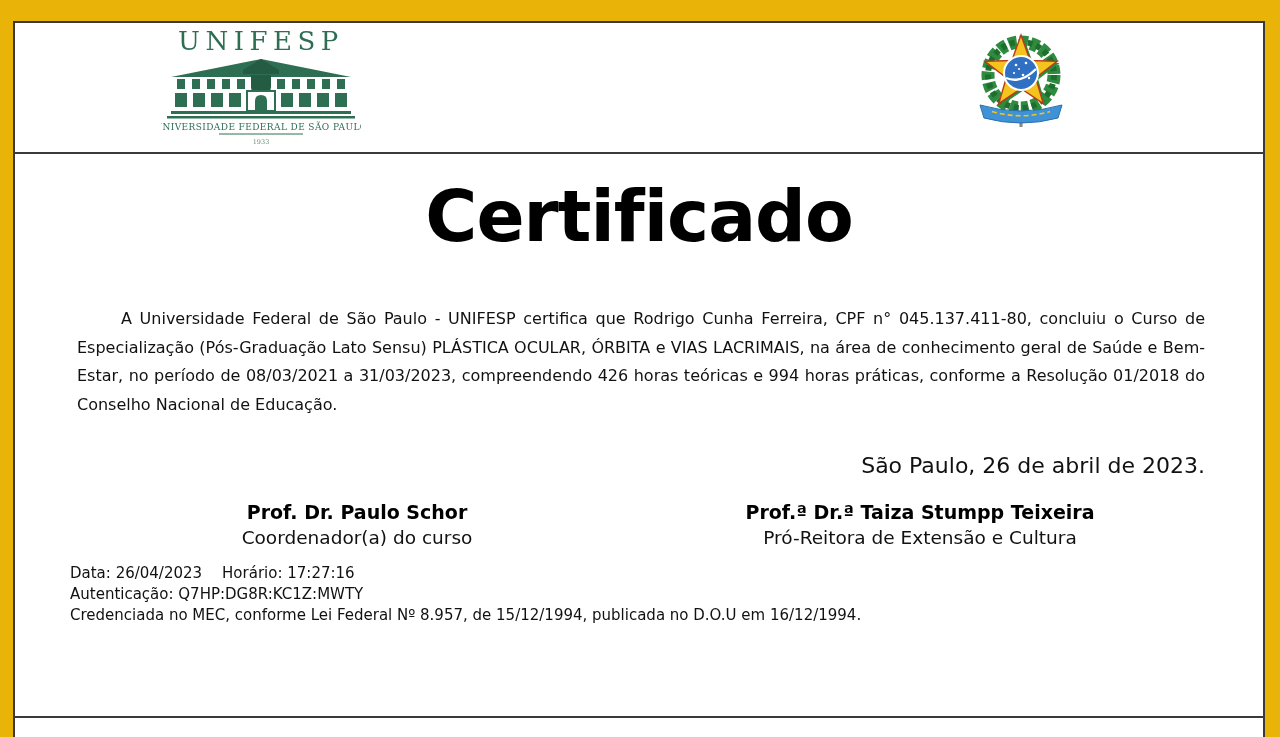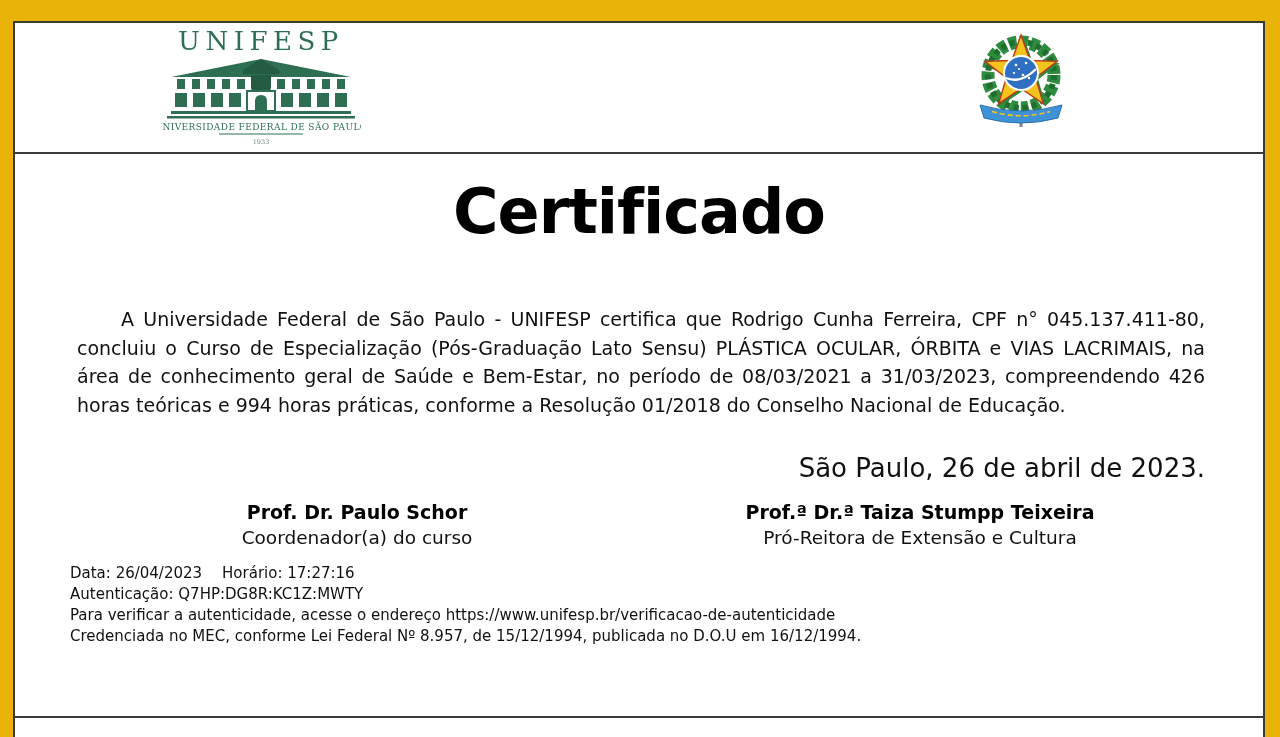--- a/index.html
+++ b/index.html
@@ -27,29 +27,29 @@
   .sheet-header{position:relative;height:129px;border-bottom:2px solid var(--border-color);}
   .logo{position:absolute;left:146px;top:6px;width:200px;height:118px;}
   .header-title{
     position:absolute;left:307px;top:13px;width:700px;text-align:center;
     font-weight:bold;font-size:23px;line-height:32.5px;color:#000;
   }
   .arms{position:absolute;left:950px;top:8px;width:112px;height:110px;}
   
   .cert-title{
     position:absolute;top:152px;left:0;width:100%;margin:0;text-align:center;
-    font-size:62px;font-weight:bold;color:#000;letter-spacing:-1px;
+    font-size:71px;font-weight:bold;color:#000;letter-spacing:-1px;
   }
   .cert-body{
     position:absolute;top:282px;left:62px;width:1128px;margin:0;
-    font-size:19px;line-height:28.7px;color:var(--text-color);
+    font-size:16px;line-height:28.7px;color:var(--text-color);
     text-align:justify;text-indent:44px;
   }
   .place-date{
-    position:absolute;top:430px;right:58px;font-size:26px;color:var(--text-color);
+    position:absolute;top:430px;right:58px;font-size:22px;color:var(--text-color);
   }
   .sig{position:absolute;top:477px;width:420px;text-align:center;color:#000;}
   .sig-left{left:132px;}
   .sig-right{left:695px;}
   .sig-name{font-weight:bold;font-size:19px;line-height:25px;}
   .sig-role{font-size:18.5px;line-height:25px;color:var(--text-color);}
   
   .footer{
     position:absolute;top:540px;left:55px;width:1140px;
     font-size:15px;line-height:21px;color:var(--text-color);
@@ -157,19 +157,18 @@
     <div class="sig sig-left">
       <div class="sig-name">Prof. Dr. Paulo Schor</div>
       <div class="sig-role">Coordenador(a) do curso</div>
     </div>
 
     <div class="footer">
       <div class="f-line">
         <span>Data: 26/04/2023</span><span class="f-time">Horário: 17:27:16</span>
       </div>
       <div class="f-line">Autenticação: Q7HP:DG8R:KC1Z:MWTY</div>
-      <div class="f-line">Para verificar a autenticidade, acesse o endereço https://www.unifesp.br/verificacao-de-autenticidade</div>
       <div class="f-line">Credenciada no MEC, conforme Lei Federal Nº 8.957, de 15/12/1994, publicada no D.O.U em 16/12/1994.</div>
     </div>
 
     <div class="bottom-divider"></div>
   </div>
 </div>
 
 </body></html>

